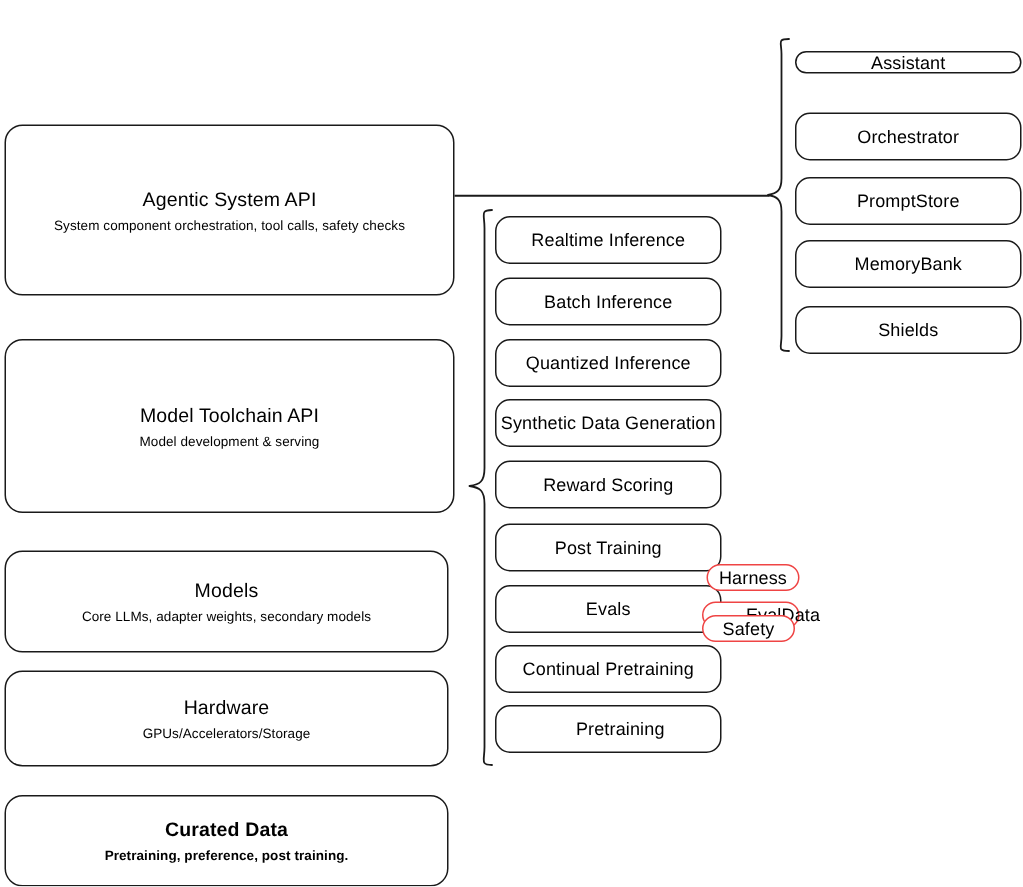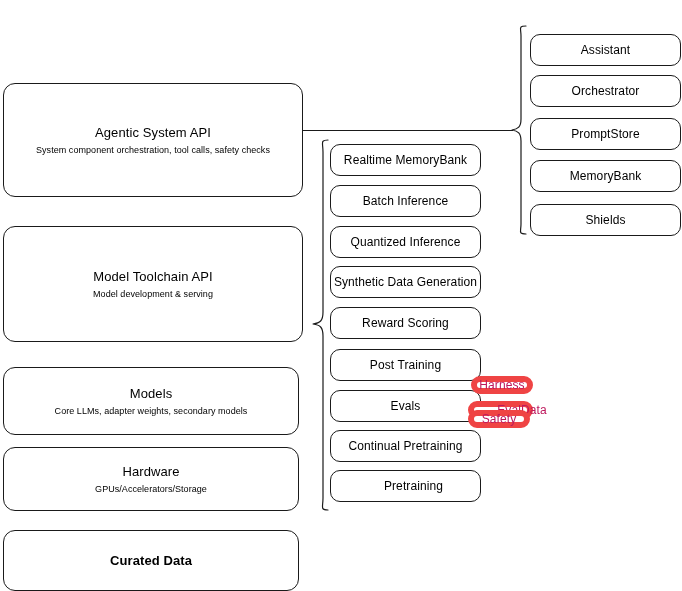--- a/index.html
+++ b/index.html
@@ -53,29 +53,29 @@
     align-items: center;
     justify-content: center;
     font-size: 12px;
     line-height: 14px;
     color: #000;
     letter-spacing: 0.1px;
   }
   .tag-pill {
     position: absolute;
     box-sizing: border-box;
-    border: 6px solid #ef4444;
+    border: 1px solid #ef4444;
     border-radius: 999px;
     background: #ffffff;
     display: flex;
     align-items: center;
     justify-content: center;
     font-size: 12px;
     line-height: 14px;
-    color: #be185d;
+    color: #000000;
     letter-spacing: 0.1px;
   }
   .connector {
     position: absolute;
   }
   .connector svg {
     display: block;
     overflow: visible;
   }
 </style>
@@ -118,35 +118,36 @@
     <div class="layer-sub">Core LLMs, adapter weights, secondary models</div>
   </div>
 
   <div class="box" style="left:3px; top:447px; width:296px; height:64px;">
     <div class="layer-title">Hardware</div>
     <div class="layer-sub">GPUs/Accelerators/Storage</div>
   </div>
 
   <div class="box" style="left:3px; top:530px; width:296px; height:61px;font-weight:bold;">
     <div class="layer-title">Curated Data</div>
+    <div class="layer-sub">Pretraining, preference, post training.</div>
   </div>
 
-  <div class="pill-box" style="left:330px; top:144px; width:151px; height:32px;">Realtime MemoryBank</div>
+  <div class="pill-box" style="left:330px; top:144px; width:151px; height:32px;">Realtime Inference</div>
   <div class="pill-box" style="left:330px; top:185px; width:151px; height:32px;">Batch Inference</div>
   <div class="pill-box" style="left:330px; top:226px; width:151px; height:32px;">Quantized Inference</div>
   <div class="pill-box" style="left:330px; top:266px; width:151px; height:32px;">Synthetic Data Generation</div>
   <div class="pill-box" style="left:330px; top:307px; width:151px; height:32px;">Reward Scoring</div>
   <div class="pill-box" style="left:330px; top:349px; width:151px; height:32px;">Post Training</div>
   <div class="pill-box" style="left:330px; top:390px; width:151px; height:32px;">Evals</div>
   <div class="pill-box" style="left:330px; top:430px; width:151px; height:32px;">Continual Pretraining</div>
   <div class="pill-box" style="left:330px; top:470px; width:151px; height:32px;padding-left:16px;">Pretraining</div>
 
   <div class="tag-pill" style="left:471px; top:376px; width:62px; height:18px; z-index:5;">Harness</div>
   <div class="tag-pill" style="left:468px; top:401px; width:65px; height:18px; z-index:6;padding-left:43px;">EvalData</div>
   <div class="tag-pill" style="left:468px; top:410px; width:62px; height:18px; z-index:7;">Safety</div>
 
-  <div class="pill-box" style="left:530px; top:34px; width:151px; height:32px;">Assistant</div>
+  <div class="pill-box" style="left:530px; top:34px; width:151px; height:15px;">Assistant</div>
   <div class="pill-box" style="left:530px; top:75px; width:151px; height:32px;">Orchestrator</div>
   <div class="pill-box" style="left:530px; top:118px; width:151px; height:32px;">PromptStore</div>
   <div class="pill-box" style="left:530px; top:160px; width:151px; height:32px;">MemoryBank</div>
   <div class="pill-box" style="left:530px; top:204px; width:151px; height:32px;">Shields</div>
 
 </div>
 
 </body></html>

